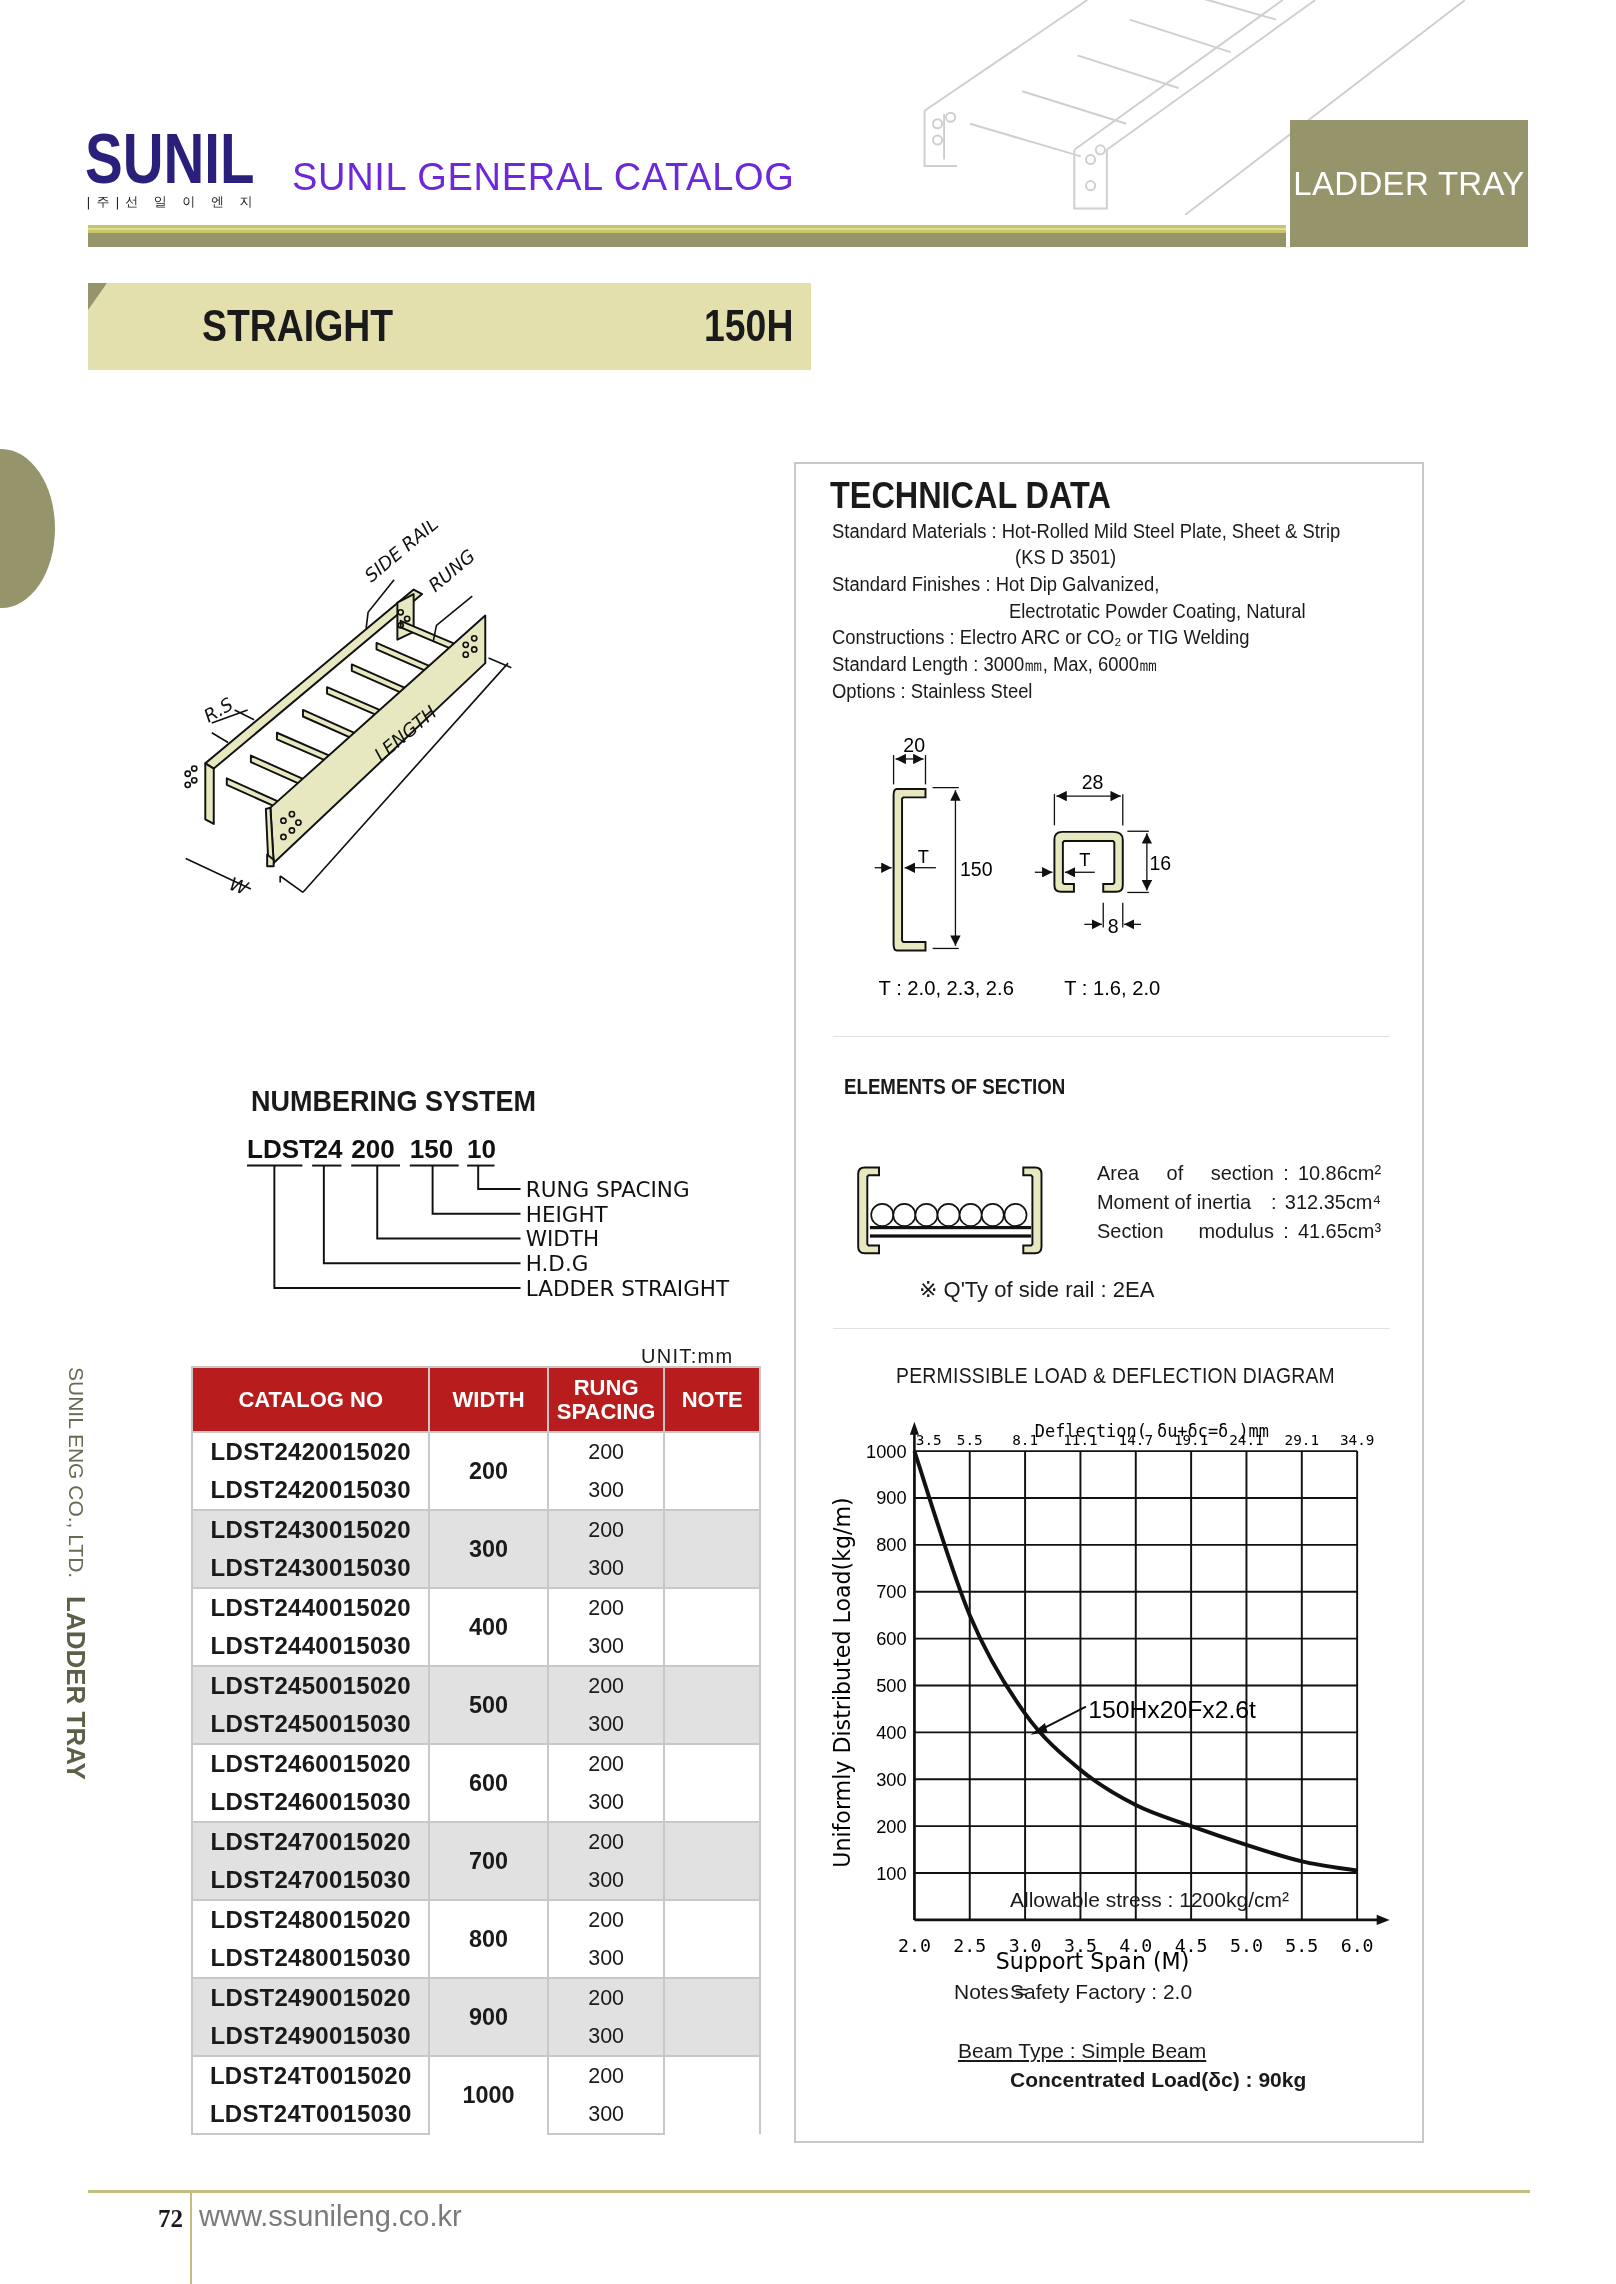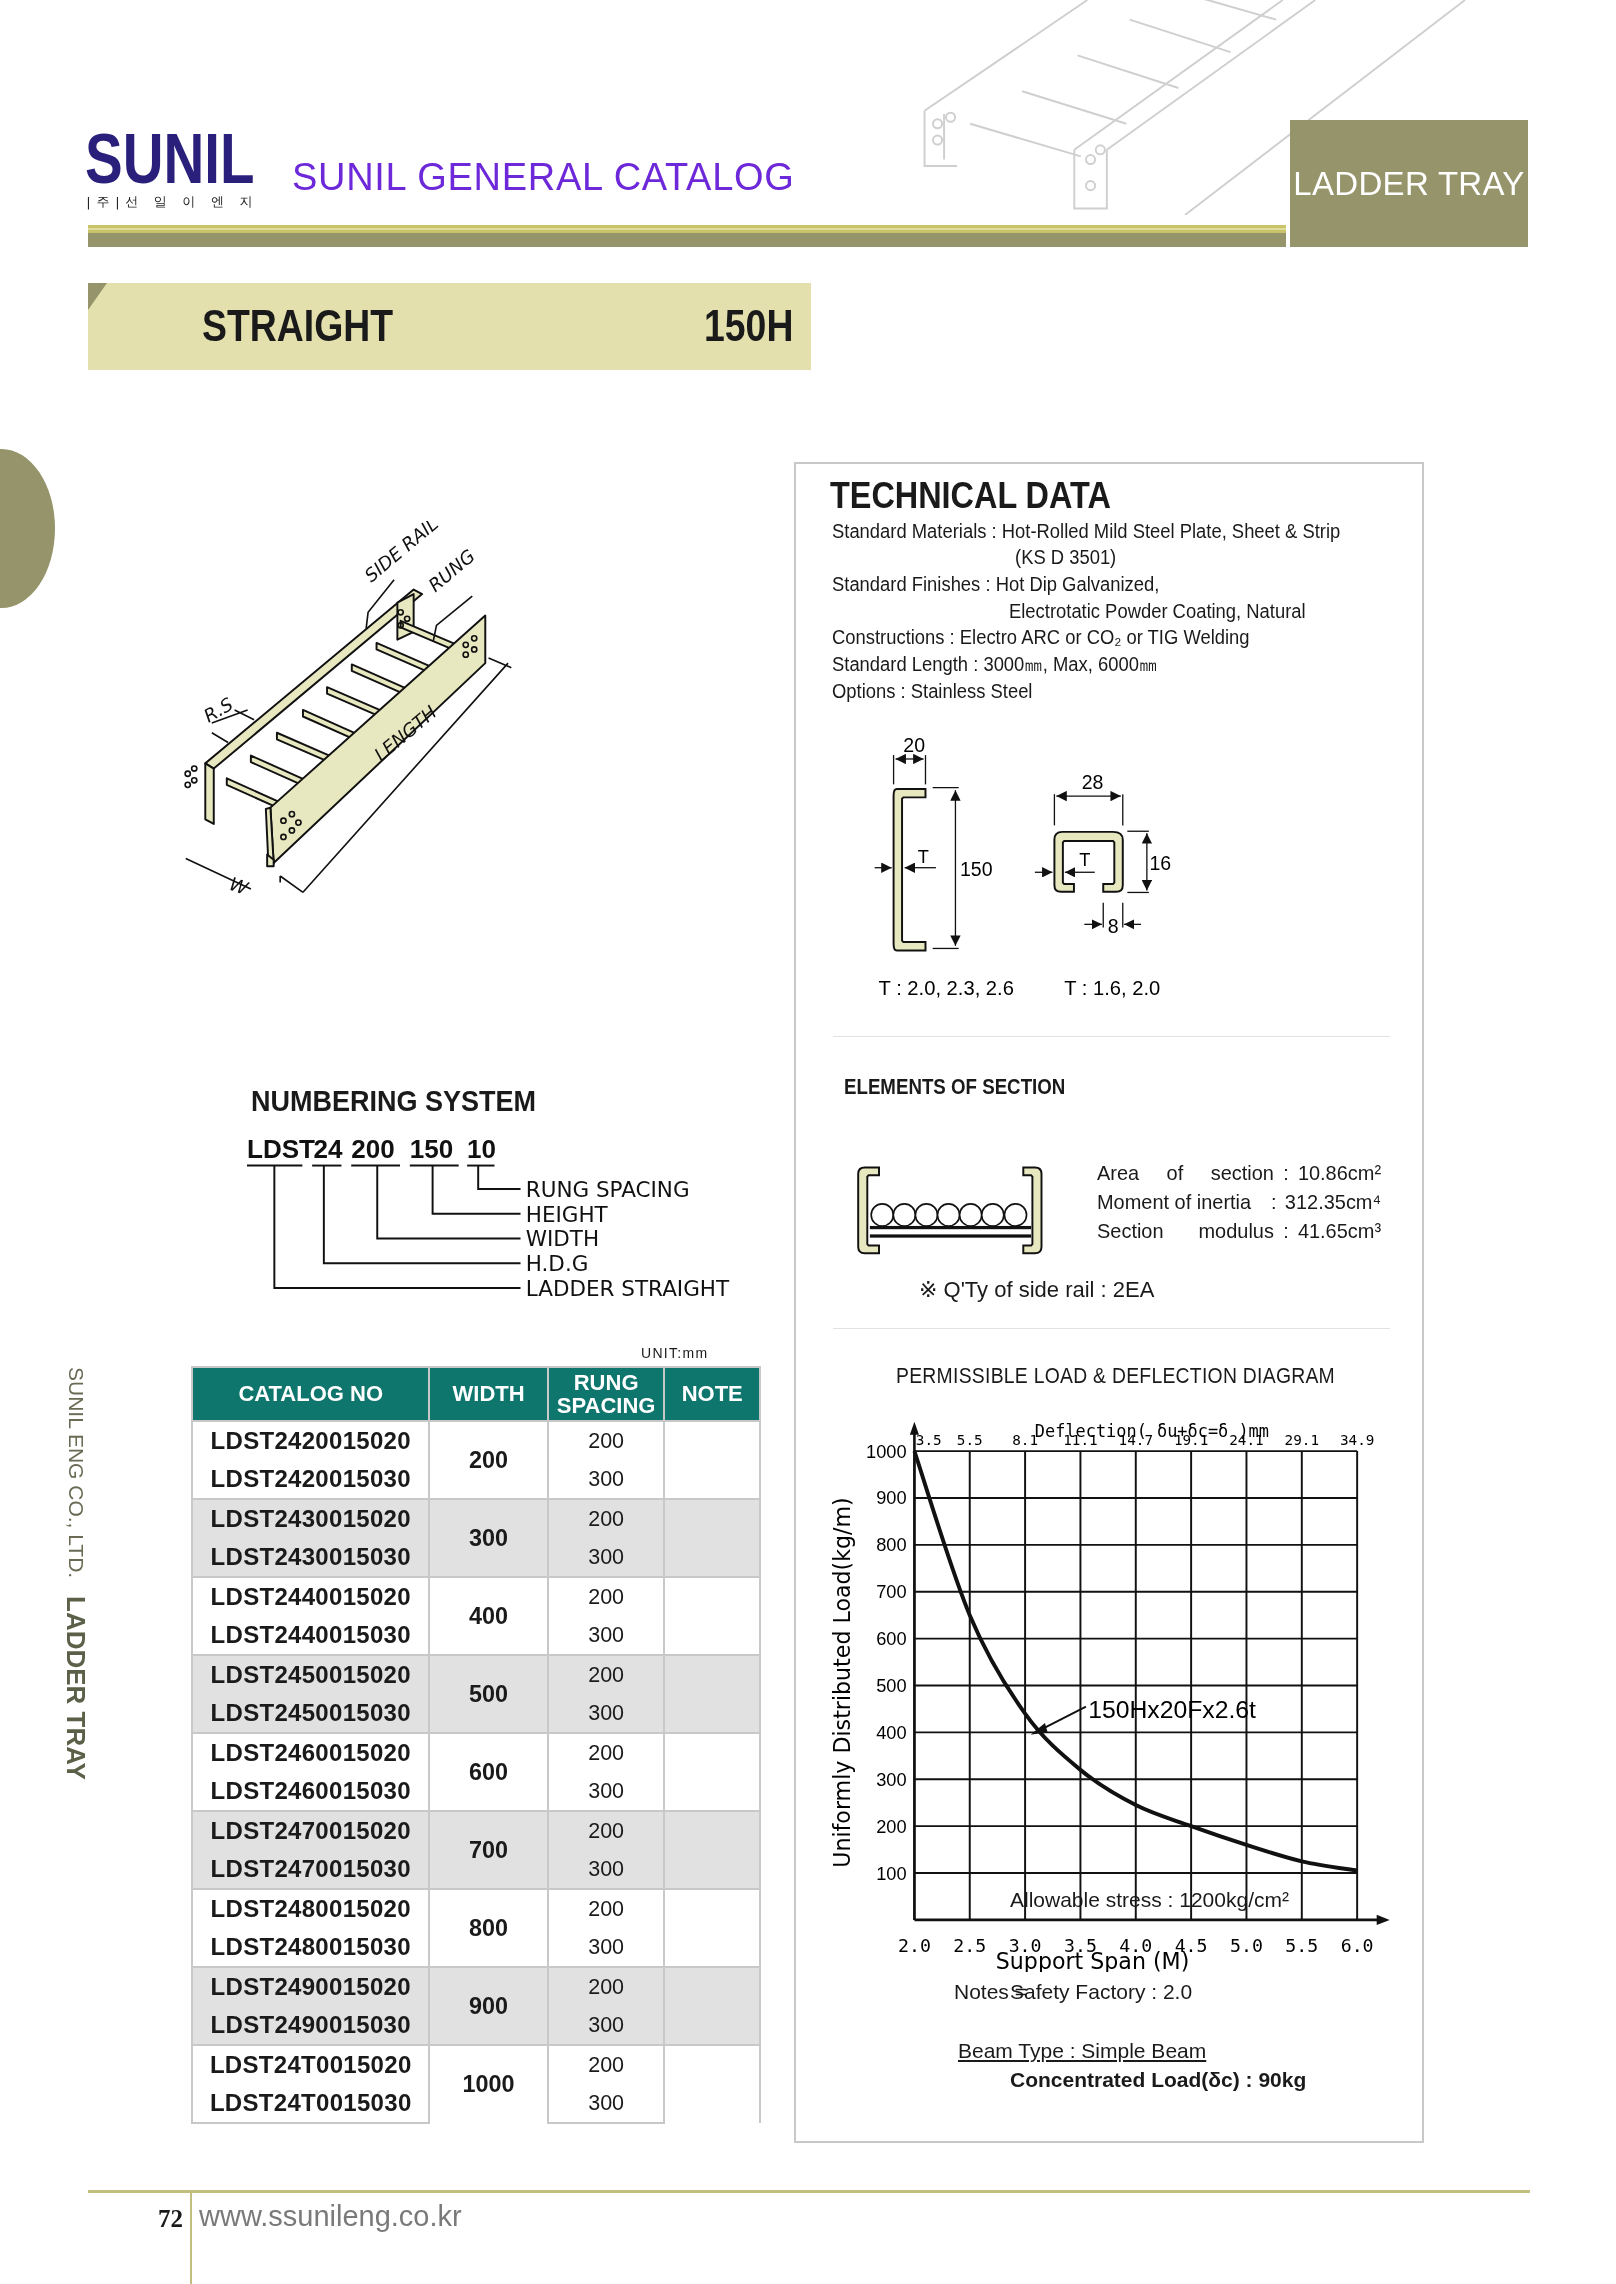--- a/index.html
+++ b/index.html
@@ -47,23 +47,23 @@
   
   #chart-title { left: 896px; top: 1364px; font-size: 21.5px; letter-spacing: 0.3px; transform: scaleX(0.9); transform-origin: left; }
   #chart-svg { left: 820px; top: 1399px; width: 599px; height: 573px; }
   .note-line { position: absolute; font-size: 21px; white-space: nowrap; }
 
   
   #numbering-title { left: 251px; top: 1084px; font-size: 30px; font-weight: bold; transform: scaleX(0.9); transform-origin: left; }
   #numbering-svg { left: 247px; top: 1129px; width: 521px; height: 176px; }
 
   
-  #unit-label { left: 641px; top: 1345px; font-size: 14px; letter-spacing: 1.3px; }
+  #unit-label { left: 641px; top: 1345px; font-size: 20px; letter-spacing: 1.3px; }
   #catalog-table { left: 191px; top: 1366px; width: 570px; border-collapse: collapse; }
-  #catalog-table th { background: #0f766e; color: #fff; font-weight: bold; font-size: 22px; height: 54px; border: 2px solid #c8c8c8; line-height: 23.4px; text-align: center; }
+  #catalog-table th { background: #b91c1c; color: #fff; font-weight: bold; font-size: 22px; height: 65px; border: 2px solid #c8c8c8; line-height: 23.4px; text-align: center; }
   #catalog-table td { border-left: 2px solid #c8c8c8; border-right: 2px solid #c8c8c8; height: 39px; font-size: 21.5px; text-align: center; }
   #catalog-table tr.grp-end td { border-bottom: 2px solid #c8c8c8; }
   #catalog-table tr.grp-start td { border-top: 2px solid #c8c8c8; }
   #catalog-table tr.shade td { background: #e1e1e1; }
   #catalog-table td.cat { font-weight: bold; font-size: 24px; letter-spacing: 0.3px; margin-top: 48px; }
   #catalog-table td.wid { font-weight: bold; font-size: 23.4px; }
 
   
   #vertical-text { left: 60px; top: 1367px; writing-mode: vertical-rl; font-size: 21px; color: #6b6b55; white-space: nowrap; }
   #vertical-text .strong { font-weight: bold; color: #5b6148; font-size: 26px; margin-top: 11.7px; }

